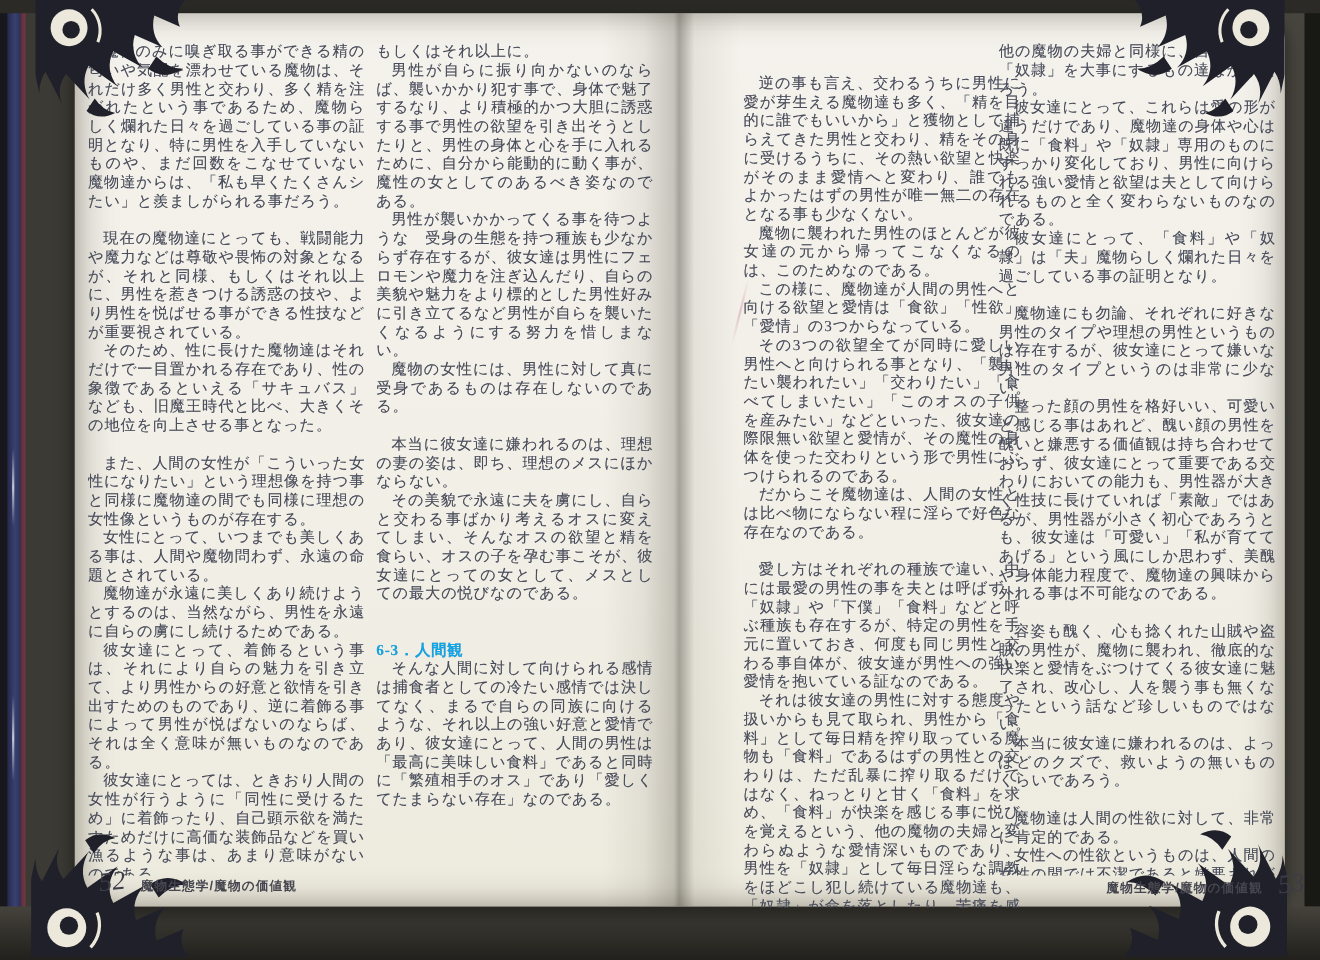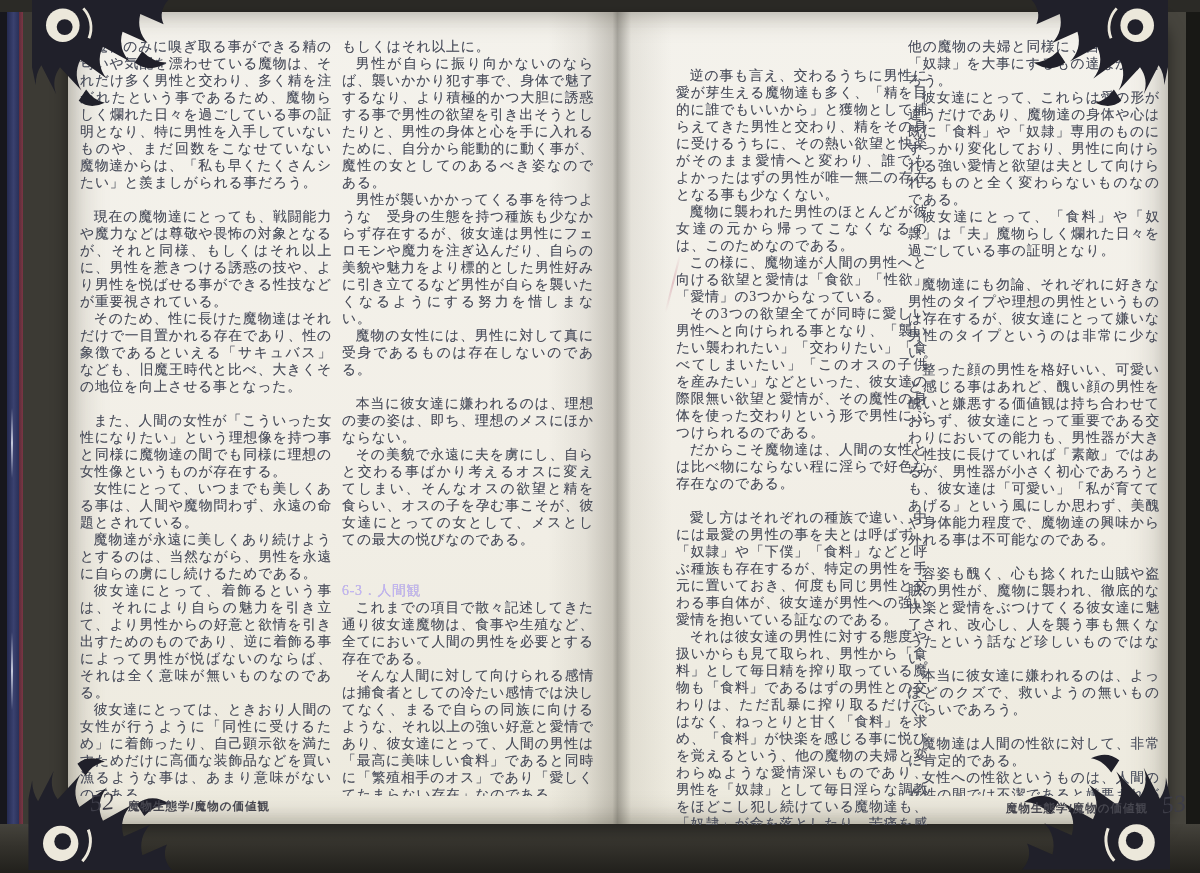--- a/index.html
+++ b/index.html
@@ -58,21 +58,21 @@
     color:#4a4e5c;text-align:justify;
     text-shadow:0 0 .5px rgba(74,78,92,.45);
   }
   .col-l1{left:80px;}
   .col-l2{left:342px;}
   .col-r1{left:676px;margin-top:29px;}
   .col-r2{left:908px;}
   .para{margin:0;text-indent:1em;}
   .para.cont{text-indent:0;}
   .gap{height:17px;}
-  .heading{margin:0;font-weight:normal;color:#c4b5fd;}
+  .heading{margin:0;font-weight:bold;color:#0ea5e9;}
 
   
   .footer{position:absolute;display:flex;align-items:baseline;gap:14px;z-index:6;}
   .footer-left{left:90px;top:789px;}
   .footer-right{left:1006px;top:791px;}
   .pagenum{
     font-style:italic;font-size:24px;color:#3d3d48;
     font-family:"Liberation Serif","DejaVu Serif",serif;
     transform:rotate(-6deg);display:inline-block;
   }
@@ -143,21 +143,20 @@
       <p class="para cont">もしくはそれ以上に。</p>
       <p class="para">男性が自らに振り向かないのならば、襲いかかり犯す事で、身体で魅了するなり、より積極的かつ大胆に誘惑する事で男性の欲望を引き出そうとしたりと、男性の身体と心を手に入れるために、自分から能動的に動く事が、魔性の女としてのあるべき姿なのである。</p>
       <p class="para">男性が襲いかかってくる事を待つような　受身の生態を持つ種族も少なからず存在するが、彼女達は男性にフェロモンや魔力を注ぎ込んだり、自らの美貌や魅力をより標的とした男性好みに引き立てるなど男性が自らを襲いたくなるようにする努力を惜しまない。</p>
       <p class="para">魔物の女性には、男性に対して真に受身であるものは存在しないのである。</p>
       <div class="gap"></div>
       <p class="para">本当に彼女達に嫌われるのは、理想の妻の姿は、即ち、理想のメスにほかならない。</p>
       <p class="para">その美貌で永遠に夫を虜にし、自らと交わる事ばかり考えるオスに変えてしまい、そんなオスの欲望と精を食らい、オスの子を孕む事こそが、彼女達にとっての女として、メスとしての最大の悦びなのである。</p>
       <div class="gap"></div>
       <div class="gap"></div>
       <div class="heading">6-3．人間観</div>
-      <p class="para">これまでの項目で散々記述してきた通り彼女達魔物は、食事や生殖など、全てにおいて人間の男性を必要とする存在である。</p>
       <p class="para">そんな人間に対して向けられる感情は捕食者としての冷たい感情では決してなく、まるで自らの同族に向けるような、それ以上の強い好意と愛情であり、彼女達にとって、人間の男性は「最高に美味しい食料」であると同時に「繁殖相手のオス」であり「愛しくてたまらない存在」なのである。</p>
     </div>
   <div class="col col-r1">
       <p class="para">逆の事も言え、交わるうちに男性に愛が芽生える魔物達も多く、「精を目的に誰でもいいから」と獲物として捕らえてきた男性と交わり、精をその身に受けるうちに、その熱い欲望と快楽がそのまま愛情へと変わり、誰でもよかったはずの男性が唯一無二の存在となる事も少なくない。</p>
       <p class="para">魔物に襲われた男性のほとんどが彼女達の元から帰ってこなくなるのは、このためなのである。</p>
       <p class="para">この様に、魔物達が人間の男性へと向ける欲望と愛情は「食欲」「性欲」「愛情」の3つからなっている。</p>
       <p class="para">その3つの欲望全てが同時に愛しい男性へと向けられる事となり、「襲いたい襲われたい」「交わりたい」「食べてしまいたい」「このオスの子供を産みたい」などといった、彼女達の際限無い欲望と愛情が、その魔性の身体を使った交わりという形で男性にぶつけられるのである。</p>
       <p class="para">だからこそ魔物達は、人間の女性とは比べ物にならない程に淫らで好色な存在なのである。</p>
       <div class="gap"></div>
       <p class="para">愛し方はそれぞれの種族で違い、中には最愛の男性の事を夫とは呼ばず、「奴隷」や「下僕」「食料」などと呼ぶ種族も存在するが、特定の男性を手元に置いておき、何度も同じ男性と交わる事自体が、彼女達が男性への強い愛情を抱いている証なのである。</p>

